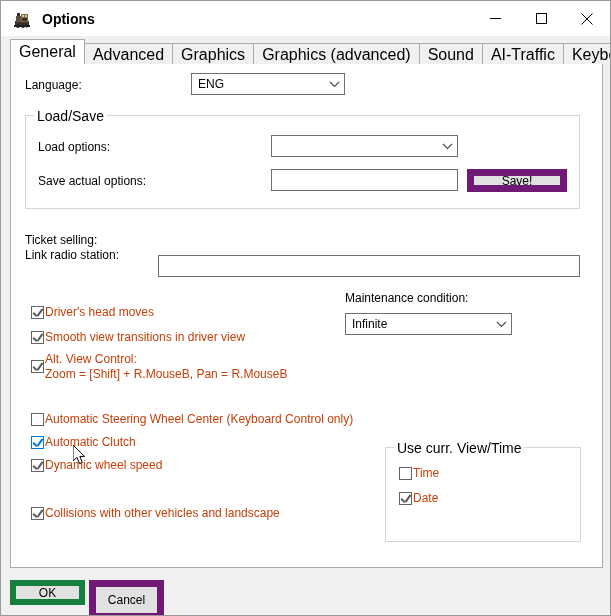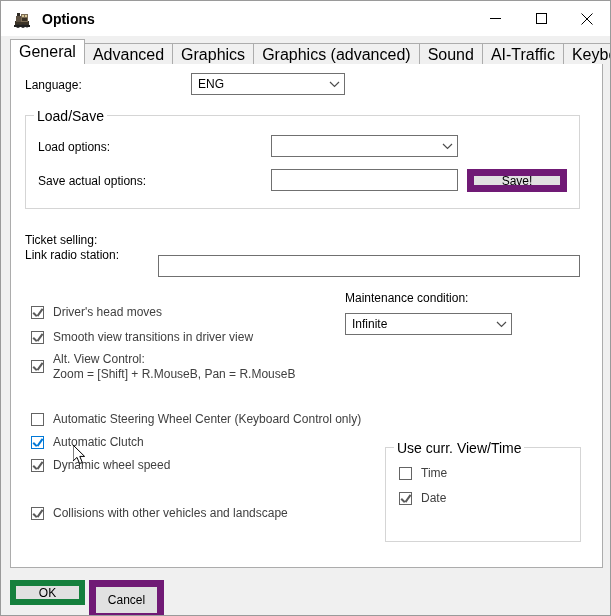--- a/index.html
+++ b/index.html
@@ -206,22 +206,22 @@
     background: #ffffff;
     flex: 0 0 auto;
     position: relative;
     margin-top: 1px;
   }
   .cbrow.hovered .cbbox {
     border-color: #0078d7;
   }
   .cbtext {
     font-size: 12px;
-    color: #404040;
-    margin-left: 9px;
+    color: #c2410c;
+    margin-left: 1px;
     line-height: 15px;
   }
   .cbtext .l2 { display: block; }
 
   
   .cbbox.checked::before,
   .cbbox.checked::after {
     content: "";
     position: absolute;
     background: #5a5a5a;

